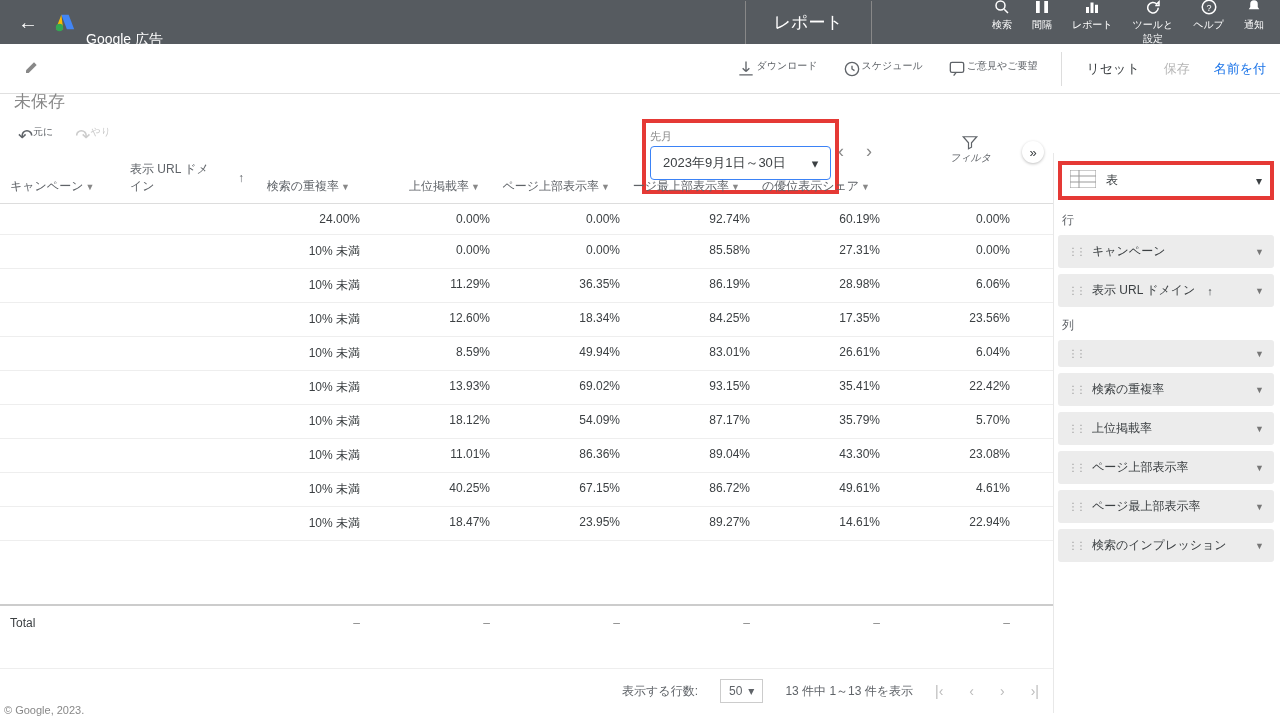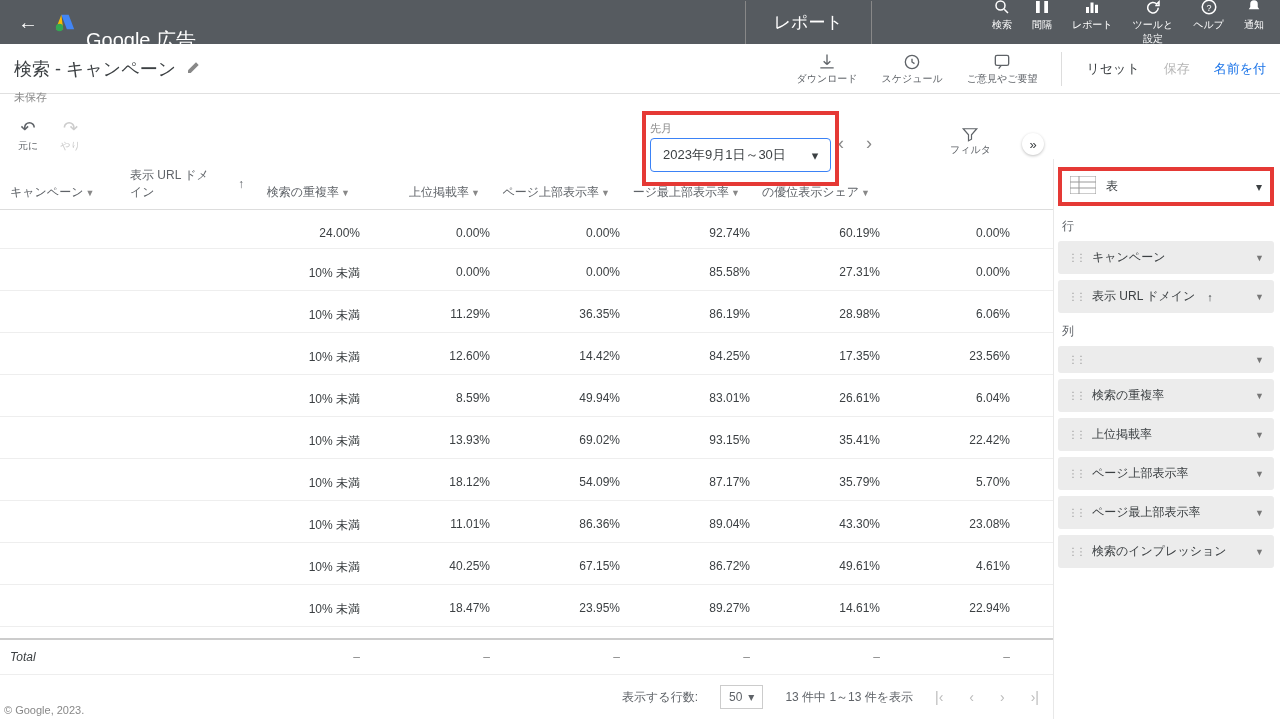--- a/index.html
+++ b/index.html
@@ -1,72 +1,72 @@
 <!DOCTYPE html>
 <html><head>
 <meta charset="utf-8">
 <style>
 * { margin: 0; padding: 0; box-sizing: border-box; font-family: Arial, "Hiragino Sans", "Meiryo", sans-serif; }
 body { width: 1280px; height: 720px; overflow: hidden; background: #fff; color: #3c4043; font-size: 13px; }
 
 .top-bar { height: 44px; background: #565b60; display: flex; align-items: center; padding: 0 8px; color: #fff; }
 .back-arrow { font-size: 20px; padding: 0 10px; cursor: pointer; }
 .logo-triangle { width: 22px; height: 22px; margin: 0 6px; }
-.brand { font-size: 20px; margin-left: 4px; margin-top: 36px; }
+.brand { font-size: 14px; margin-left: 4px; margin-top: 36px; }
 .tab-report { margin-left: auto; margin-right: 120px; font-size: 17px; border: 1px solid #888; border-top: none; border-bottom: none; padding: 10px 28px; }
 .top-icons { display: flex; gap: 20px; margin-right: 8px; }
 .top-icon { display: flex; flex-direction: column; align-items: center; font-size: 10px; gap: 2px; cursor: pointer; }
 .top-icon svg { width: 18px; height: 18px; fill: #fff; }
 
 .sub-bar { height: 50px; display: flex; align-items: center; padding: 0 14px; border-bottom: 1px solid #e0e0e0; }
 .report-title { font-size: 18px; color: #3c4043; }
 .edit-pencil { margin-left: 10px; cursor: pointer; }
 .sub-actions { margin-left: auto; display: flex; gap: 24px; align-items: center; }
-.sub-action { display: flex; flex-direction: column; align-items: center; font-size: 10px; color: #5f6368; cursor: pointer; }
+.sub-action { display: flex; flex-direction: row; font-size: 10px; color: #5f6368; cursor: pointer; }
 .sub-action svg { width: 20px; height: 20px; stroke: #5f6368; fill: none; stroke-width: 1.6; }
 .vbar { width: 1px; height: 34px; background: #ddd; }
 .link-btn { font-size: 13px; cursor: pointer; }
 .link-disabled { color: #b6b6b6; }
 .link-blue { color: #1a73e8; }
 
-.unsaved { font-size: 11px; color: #888; padding: 0 0 6px 14px; margin-top: -4px; }
+.unsaved { font-size: 17px; color: #888; padding: 0 0 6px 14px; margin-top: -4px; }
 
 .toolbar-row { display: flex; align-items: center; padding: 6px 10px; position: relative; }
 .date-block { position: absolute; left: 642px; top: 0; border: 4px solid #e53935; padding: 6px 4px 10px; }
 .date-caption { font-size: 11px; color: #888; margin-bottom: 2px; }
 .date-picker { border: 1px solid #3b82f6; border-radius: 4px; padding: 7px 12px; display: flex; align-items: center; gap: 26px; cursor: pointer; font-size: 13px; }
 .nav-arrows { position: absolute; left: 838px; top: 22px; display: flex; gap: 22px; font-size: 18px; color: #888; }
 .nav-arrows span { cursor: pointer; }
-.filter-btn { position: absolute; left: 950px; top: 14px; display: flex; flex-direction: column; align-items: center; font-size: 10px; color: #5f6368; cursor: pointer; }
+.filter-btn { position: absolute; left: 950px; top: 14px; display: flex; flex-direction: column; align-items: center; font-size: 10px; color: #5f6368; cursor: pointer; font-style: italic; }
 .expand-chevron { position: absolute; left: 1022px; top: 22px; width: 22px; height: 22px; border-radius: 50%; box-shadow: 0 1px 3px rgba(0,0,0,.25); display: flex; align-items: center; justify-content: center; font-size: 13px; cursor: pointer; background: #fff; }
 
 .main-row { display: flex; height: 560px; }
 .table-wrap { flex: 1; overflow: hidden; display: flex; flex-direction: column; border-right: 1px solid #e8e8e8; }
 
 .thead { display: flex; border-bottom: 1px solid #ddd; padding: 8px 0 8px 0; align-items: flex-end; font-size: 12px; color: #5f6368; }
 .th { padding: 0 10px; position: relative; }
 .th .dd { font-size: 9px; color: #888; margin-left: 2px; }
 .th-campaign { width: 120px; }
 .th-domain { width: 110px; }
 .th-imp { width: 140px; text-align: right; }
 .th-num { width: 130px; text-align: right; }
 .sort-arrow { position: absolute; right: -14px; top: 10px; font-size: 12px; }
 
 .tbody { flex: 1; overflow: auto; }
-.row { display: flex; border-bottom: 1px solid #eee; padding: 8px 0; font-size: 12px; margin-top: 8px; }
+.row { display: flex; border-bottom: 1px solid #eee; padding: 8px 0; font-size: 12px; }
 .td-campaign { width: 120px; padding: 0 10px; }
 .td-domain { width: 110px; padding: 0 10px; }
 .td-imp { width: 140px; text-align: right; padding: 0 10px; }
 .td-num { width: 130px; text-align: right; padding: 0 10px; }
 
 .total-row { display: flex; border-top: 2px solid #ccc; padding: 10px 0; font-size: 12px; background: #fff; }
-.total-row .label { width: 230px; padding: 0 10px; font-weight: 500; font-style: italic; }
+.total-row .label { width: 230px; padding: 0 10px; font-weight: 500; }
 .total-row .td-imp, .total-row .td-num { color: #888; }
 
-.pager { display: flex; align-items: center; justify-content: flex-end; gap: 22px; padding: 10px 14px; border-top: 1px solid #eee; font-size: 12px; color: #5f6368; }
+.pager { display: flex; align-items: center; justify-content: flex-end; gap: 22px; padding: 10px 14px; border-top: 1px solid #eee; font-size: 12px; color: #5f6368; margin-top: 28px; }
 .rows-select { border: 1px solid #ccc; padding: 4px 8px; display: flex; align-items: center; gap: 6px; cursor: pointer; }
 .pager-arrows { display: flex; gap: 26px; font-size: 14px; color: #bbb; }
 .pager-arrows span { cursor: pointer; }
 
 .side-panel { width: 226px; padding: 8px 6px 8px 4px; font-size: 12px; }
 .viz-picker { border: 4px solid #e53935; padding: 5px 8px; display: flex; align-items: center; gap: 10px; margin-bottom: 12px; cursor: pointer; }
 .viz-icon { display: inline-block; }
 .section-label { color: #5f6368; margin: 10px 0 6px 4px; }
 .chip { background: #ececec; border-radius: 3px; padding: 8px 10px; margin-bottom: 6px; display: flex; align-items: center; gap: 8px; cursor: pointer; }
 .chip .grip { color: #999; font-size: 10px; letter-spacing: -2px; }
@@ -129,21 +129,20 @@
     <div class="top-icon">
         <svg viewBox="0 0 24 24">
           <path d="M12 3a5 5 0 0 0-5 5v4l-2 3h14l-2-3V8a5 5 0 0 0-5-5z"></path>
         </svg>
         <span>通知</span>
       </div>
   </div>
 </div>
 
 <div class="sub-bar">
-  <span class="report-title">検索 - キャンペーン</span>
   <span class="edit-pencil"><svg width="16" height="16" viewBox="0 0 24 24">
         <path d="M3 17v4h4L19 9l-4-4L3 17z" fill="#888"></path>
       </svg></span>
   <div class="sub-actions">
     <div class="sub-action">
         <svg viewBox="0 0 24 24">
           <path d="M12 3v12m0 0l-4-4m4 4l4-4M4 19h16"></path>
         </svg>
         <span>ダウンロード</span>
       </div>
@@ -240,21 +239,21 @@
           <div class="td-num">36.35%</div>
           <div class="td-num">86.19%</div>
           <div class="td-num">28.98%</div>
           <div class="td-num">6.06%</div>
         </div>
         <div class="row">
           <div class="td-campaign"></div>
           <div class="td-domain"></div>
           <div class="td-imp">10% 未満</div>
           <div class="td-num">12.60%</div>
-          <div class="td-num">14.42%</div>
+          <div class="td-num">18.34%</div>
           <div class="td-num">84.25%</div>
           <div class="td-num">17.35%</div>
           <div class="td-num">23.56%</div>
         </div>
         <div class="row">
           <div class="td-campaign"></div>
           <div class="td-domain"></div>
           <div class="td-imp">10% 未満</div>
           <div class="td-num">8.59%</div>
           <div class="td-num">49.94%</div>

